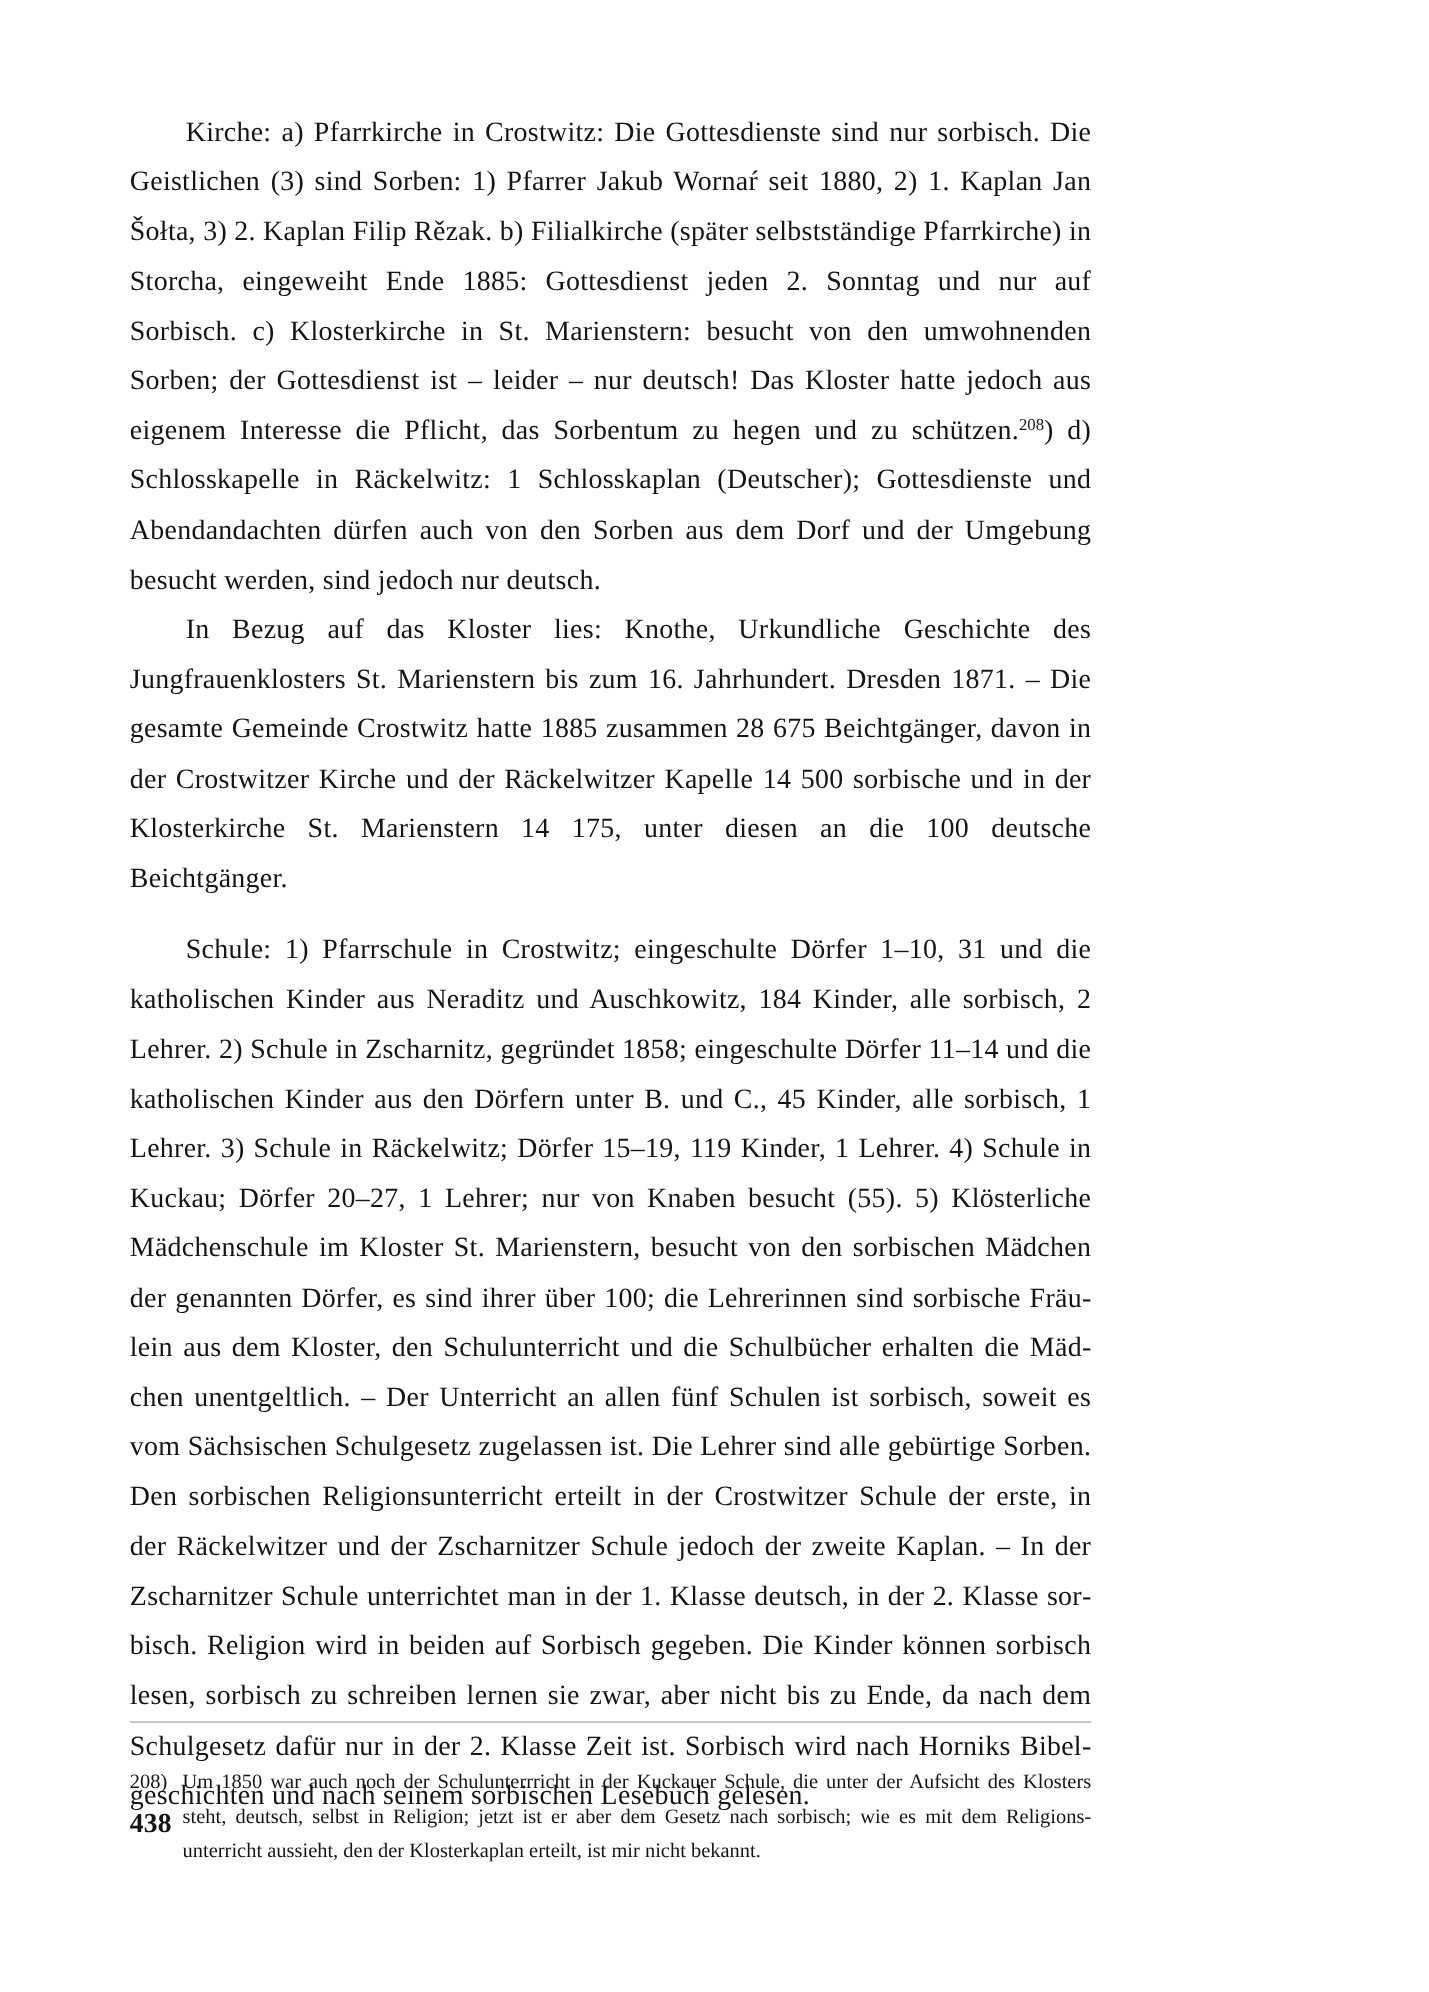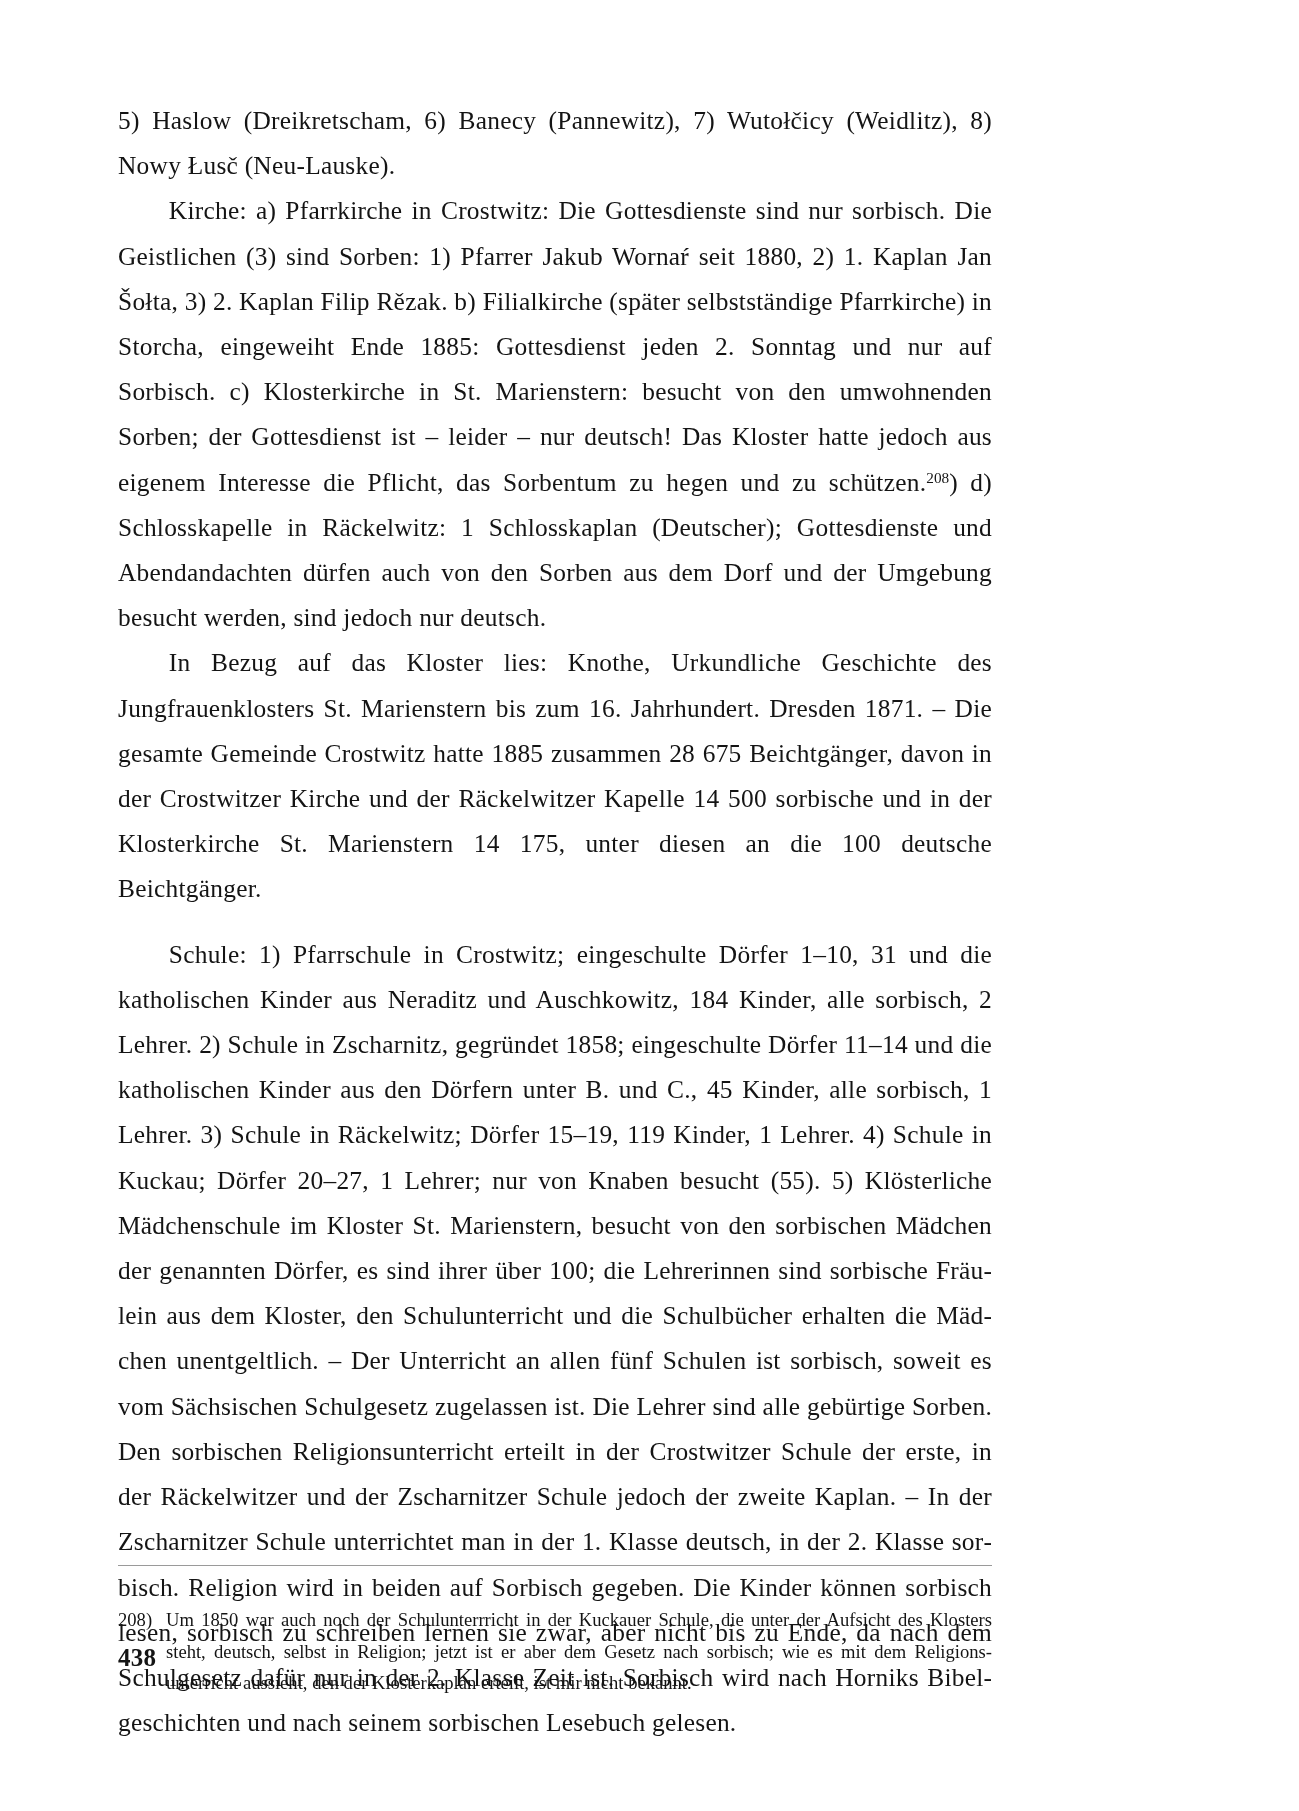--- a/index.html
+++ b/index.html
@@ -89,21 +89,20 @@
   }
 </style>
 </head>
 <body>
 
 <div class="page">
 
   <div class="content">
     <div class="body-text">
 
-      <p>5) Haslow (Dreikretscham, 6) Banecy (Pannewitz), 7) Wutołčicy (Weidlitz), 8) Nowy Łusč (Neu-Lauske).</p>
 
       <p class="indent"><span>Kirche: a) Pfarrkirche in Crostwitz: Die Gottesdienste sind nur sorbisch. Die Geistlichen (3) sind Sorben: 1) Pfarrer Jakub Wornaŕ seit 1880, 2) 1. Kaplan Jan Šołta, 3) 2. Kaplan Filip Rězak. b) Filialkirche (später selbstständige Pfarrkirche) in Storcha, eingeweiht Ende 1885: Gottesdienst jeden 2. Sonntag und nur auf Sorbisch. c) Klosterkirche in St. Marienstern: besucht von den umwohnenden Sorben; der Gottesdienst ist – leider – nur deutsch! Das Kloster hatte jedoch aus eigenem Interesse die Pflicht, das Sorbentum zu hegen und zu schützen.</span><sup class="fn-ref">208</sup><span>) d) Schlosskapelle in Räckelwitz: 1 Schlosskaplan (Deutscher); Gottesdienste und Abendandachten dürfen auch von den Sorben aus dem Dorf und der Umgebung besucht werden, sind jedoch nur deutsch.</span></p>
 
       <p class="indent">In Bezug auf das Kloster lies: Knothe, Urkundliche Geschichte des Jungfrauen­klosters St. Marienstern bis zum 16. Jahrhundert. Dresden 1871. – Die gesamte Ge­meinde Crostwitz hatte 1885 zusammen 28 675 Beichtgänger, davon in der Crost­witzer Kirche und der Räckelwitzer Kapelle 14 500 sorbische und in der Klos­terkirche St. Marienstern 14 175, unter diesen an die 100 deutsche Beichtgänger.</p>
 
       <p class="indent last-line-full">Schule: 1) Pfarrschule in Crostwitz; eingeschulte Dörfer 1–10, 31 und die katholischen Kinder aus Neraditz und Auschkowitz, 184 Kinder, alle sorbisch, 2 Lehrer. 2) Schule in Zscharnitz, gegründet 1858; eingeschulte Dörfer 11–14 und die katholischen Kinder aus den Dörfern unter B. und C., 45 Kinder, alle sorbisch, 1 Lehrer. 3) Schule in Räckelwitz; Dörfer 15–19, 119 Kinder, 1 Lehrer. 4) Schule in Kuckau; Dörfer 20–27, 1 Lehrer; nur von Knaben besucht (55). 5) Klösterliche Mädchenschule im Kloster St. Marienstern, besucht von den sorbischen Mädchen der genannten Dörfer, es sind ihrer über 100; die Lehrerinnen sind sorbische Fräu­lein aus dem Kloster, den Schulunterricht und die Schulbücher erhalten die Mäd­chen unentgeltlich. – Der Unterricht an allen fünf Schulen ist sorbisch, soweit es vom Sächsischen Schulgesetz zugelassen ist. Die Lehrer sind alle gebürtige Sorben. Den sorbischen Religionsunterricht erteilt in der Crostwitzer Schule der erste, in der Räckelwitzer und der Zscharnitzer Schule jedoch der zweite Kaplan. – In der Zscharnitzer Schule unterrichtet man in der 1. Klasse deutsch, in der 2. Klasse sor­bisch. Religion wird in beiden auf Sorbisch gegeben. Die Kinder können sorbisch lesen, sorbisch zu schreiben lernen sie zwar, aber nicht bis zu Ende, da nach dem Schulgesetz dafür nur in der 2. Klasse Zeit ist. Sorbisch wird nach Horniks Bibel­geschichten und nach seinem sorbischen Lesebuch gelesen.</p>
 
     </div>
   </div>
 

